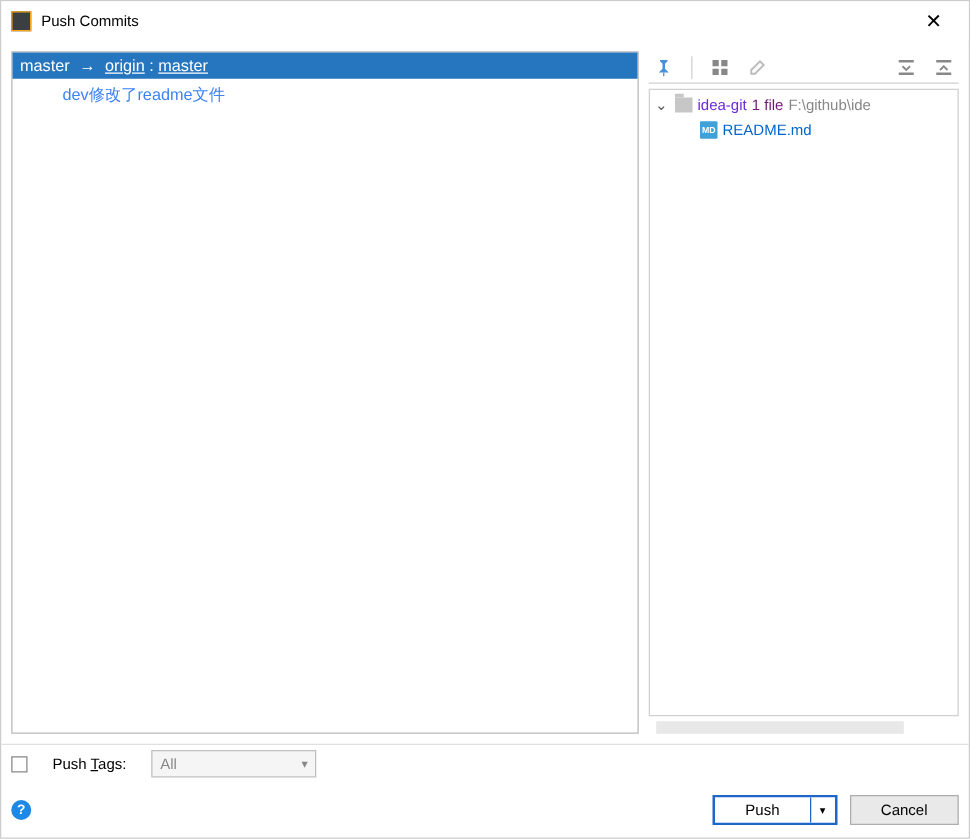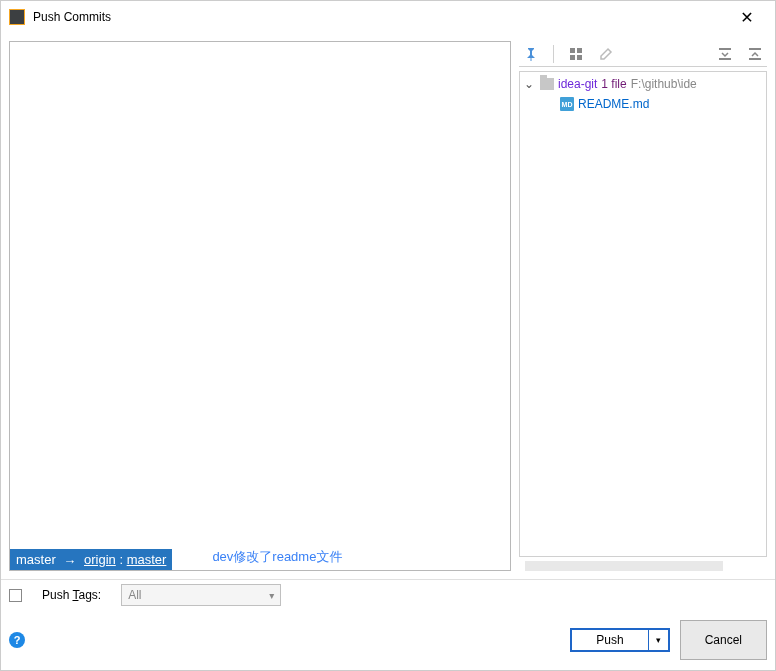--- a/index.html
+++ b/index.html
@@ -41,23 +41,22 @@
     flex: 1;
     display: flex;
     padding: 8px;
     gap: 8px;
     min-height: 0;
   }
   .left-panel {
     flex: 1;
     border: 1px solid #b8b8b8;
     background: #fff;
-    display: flex; flex-direction: row;
+    display: flex; flex-direction: column;
     min-width: 0;
-    align-items: flex-end;
   }
   .branch-row {
     background: #2675bf;
     color: #fff;
     padding: 3px 6px;
     font-size: 13px;
   }
   .branch-row .arrow { margin: 0 4px; }
   .branch-row .underline { text-decoration: underline; }
   .commit-row {
@@ -135,21 +134,21 @@
     gap: 20px;
     border-top: 1px solid #e0e0e0;
   }
   .checkbox {
     width: 13px; height: 13px; border: 1px solid #888; background: #fff;
     cursor: pointer;
   }
   .options-label { font-size: 12px; }
   .options-label .mn { text-decoration: underline; }
   .combo {
-    width: 160px; height: 22px;
+    width: 132px; height: 22px;
     border: 1px solid #c0c0c0;
     background: #f5f5f5;
     display: flex; align-items: center; justify-content: space-between;
     padding: 0 6px; color: #888;
     cursor: pointer;
   }
   .combo .chev { font-size: 10px; }
 
   .button-row {
     display: flex; align-items: center;
@@ -171,21 +170,21 @@
   .split-btn .main {
     padding: 0 24px; display: flex; align-items: center;
     background: #fff; cursor: pointer;
   }
   .split-btn .drop {
     width: 20px; display: flex; align-items: center; justify-content: center;
     border-left: 1px solid #1e66c8; background: #fff; cursor: pointer;
     font-size: 9px;
   }
   .btn {
-    height: 40px; padding: 0 24px;
+    height: 24px; padding: 0 24px;
     border: 1px solid #adadad; background: #e9e9e9;
     display: flex; align-items: center; cursor: pointer;
   }
   svg { display: block; }
 </style>
 </head>
 <body>
 
 <div class="titlebar">
   <div class="app-icon"></div>

